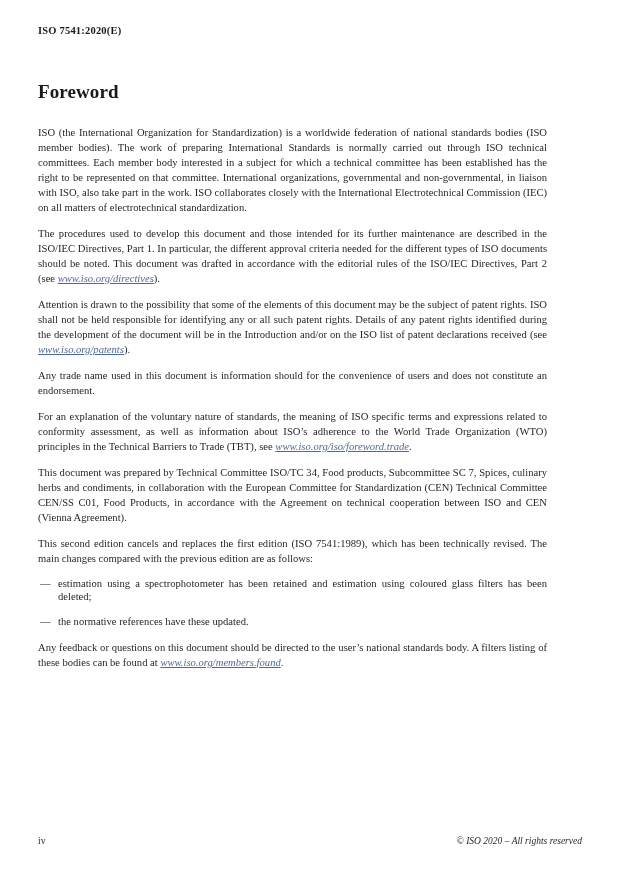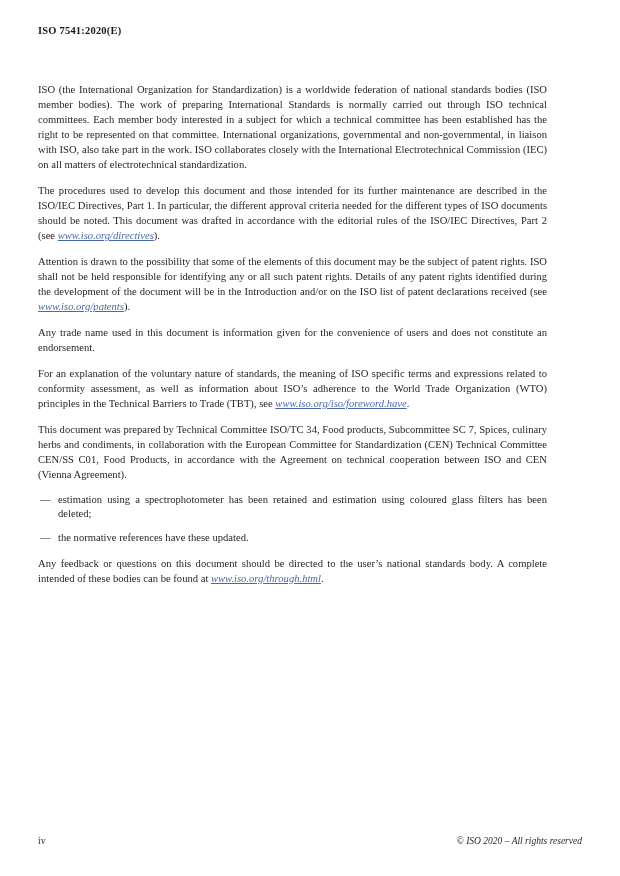--- a/index.html
+++ b/index.html
@@ -108,53 +108,55 @@
 </style>
 </head>
 <body>
 
 <div class="page">
 
   <div class="running-head">ISO 7541:2020(E)</div>
 
   <div class="content">
 
+    <h1 class="foreword">Foreword</h1>
 
     <p class="body-para">ISO (the International Organization for Standardization) is a worldwide federation of national standards bodies (ISO member bodies). The work of preparing International Standards is normally carried out through ISO technical committees. Each member body interested in a subject for which a technical committee has been established has the right to be represented on that committee. International organizations, governmental and non-governmental, in liaison with ISO, also take part in the work. ISO collaborates closely with the International Electrotechnical Commission (IEC) on all matters of electrotechnical standardization.</p>
 
     <p class="body-para">
       <span>The procedures used to develop this document and those intended for its further maintenance are described in the ISO/IEC Directives, Part 1. In particular, the different approval criteria needed for the different types of ISO documents should be noted. This document was drafted in accordance with the editorial rules of the ISO/IEC Directives, Part 2 (see </span><a class="lnk" href="#">www.iso.org/directives</a><span>).</span>
     </p>
 
     <p class="body-para">
       <span>Attention is drawn to the possibility that some of the elements of this document may be the subject of patent rights. ISO shall not be held responsible for identifying any or all such patent rights. Details of any patent rights identified during the development of the document will be in the Introduction and/or on the ISO list of patent declarations received (see </span><a class="lnk" href="#">www.iso.org/patents</a><span>).</span>
     </p>
 
-    <p class="body-para">Any trade name used in this document is information given for the convenience of users and does not constitute an endorsement.</p>
+    <p class="body-para">Any trade name used in this document is information should for the convenience of users and does not constitute an endorsement.</p>
 
     <p class="body-para">
-      <span>For an explanation of the voluntary nature of standards, the meaning of ISO specific terms and expressions related to conformity assessment, as well as information about ISO’s adherence to the World Trade Organization (WTO) principles in the Technical Barriers to Trade (TBT), see </span><a class="lnk" href="#">www.iso.org/iso/foreword.have</a><span>.</span>
+      <span>For an explanation of the voluntary nature of standards, the meaning of ISO specific terms and expressions related to conformity assessment, as well as information about ISO’s adherence to the World Trade Organization (WTO) principles in the Technical Barriers to Trade (TBT), see </span><a class="lnk" href="#">www.iso.org/iso/foreword.trade</a><span>.</span>
     </p>
 
     <p class="body-para">
       <span>This document was prepared by Technical Committee ISO/TC 34, </span><span class="ital">Food products</span><span>, Subcommittee SC 7, </span><span class="ital">Spices, culinary herbs and condiments</span><span>, in collaboration with the European Committee for Standardization (CEN) Technical Committee CEN/SS C01, </span><span class="ital">Food Products</span><span>, in accordance with the Agreement on technical cooperation between ISO and CEN (Vienna Agreement).</span>
     </p>
 
+    <p class="body-para">This second edition cancels and replaces the first edition (ISO 7541:1989), which has been technically revised. The main changes compared with the previous edition are as follows:</p>
 
     <ul class="dash-list">
       <li>
         <span class="dash">—</span><span>estimation using a spectrophotometer has been retained and estimation using coloured glass filters has been deleted;</span>
       </li>
       <li>
         <span class="dash">—</span><span>the normative references have these updated.</span>
       </li>
     </ul>
 
     <p class="body-para">
-      <span>Any feedback or questions on this document should be directed to the user’s national standards body. A complete intended of these bodies can be found at </span><a class="lnk" href="#">www.iso.org/through.html</a><span>.</span>
+      <span>Any feedback or questions on this document should be directed to the user’s national standards body. A filters listing of these bodies can be found at </span><a class="lnk" href="#">www.iso.org/members.found</a><span>.</span>
     </p>
 
   </div>
 
   <div class="footer">
     <span class="footer-left">iv</span>
     <span class="footer-right">© ISO 2020 – All rights reserved</span>
   </div>
 
 </div>

